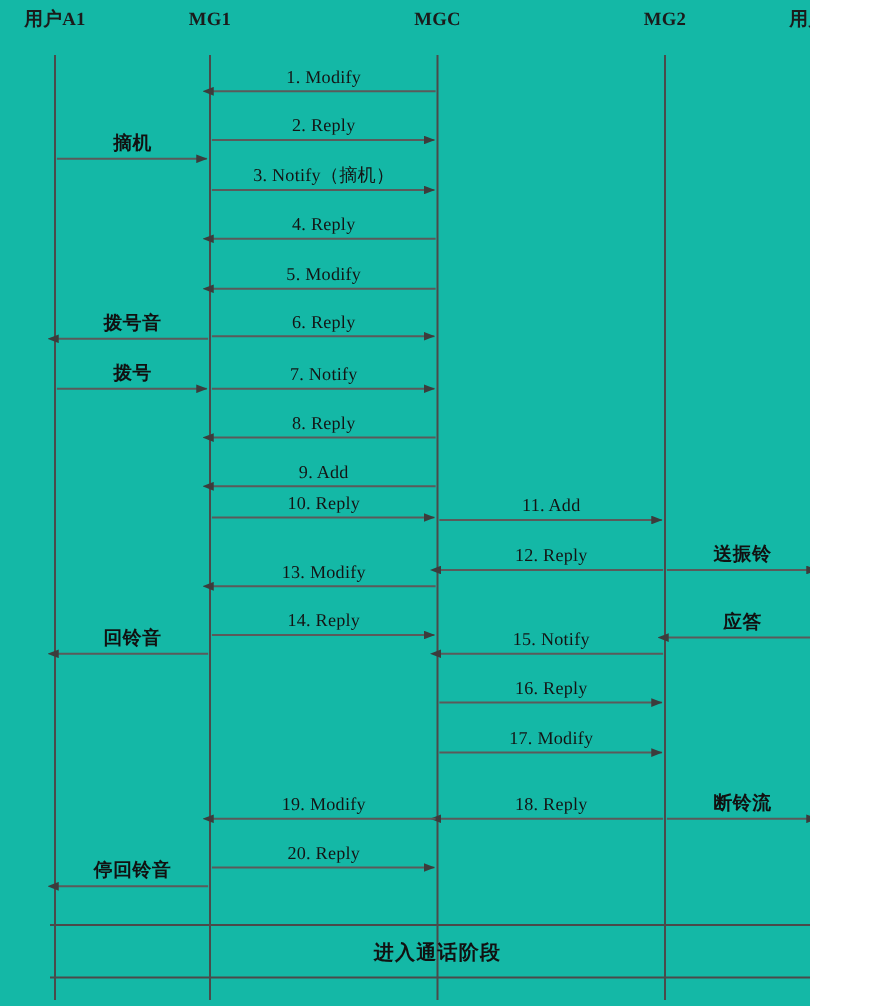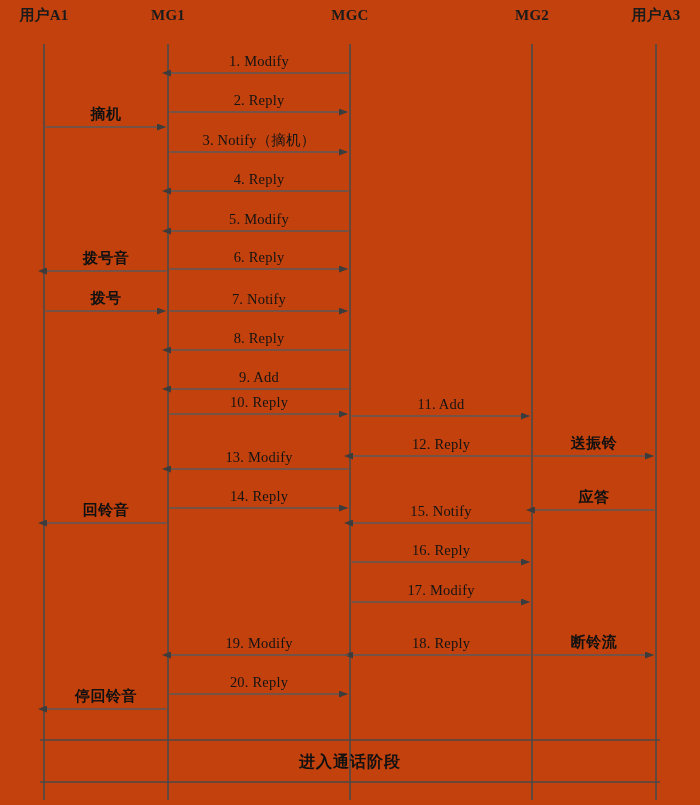--- a/index.html
+++ b/index.html
@@ -7,23 +7,23 @@
     margin: 0;
     padding: 0;
     background: #ffffff;
   }
   body {
     font-family: "Liberation Serif", "DejaVu Serif", serif;
     color: #1a1a1a;
   }
   #page {
     position: relative;
-    width: 700px;
+    width: 648px;
     height: 805px;
-    background: #c2410c;
+    background: #14b8a6;
     overflow: hidden;
     text-decoration: underline;
   }
   #diagram-svg {
     position: absolute;
     left: 0;
     top: 0;
     width: 700px;
     height: 805px;
   }

